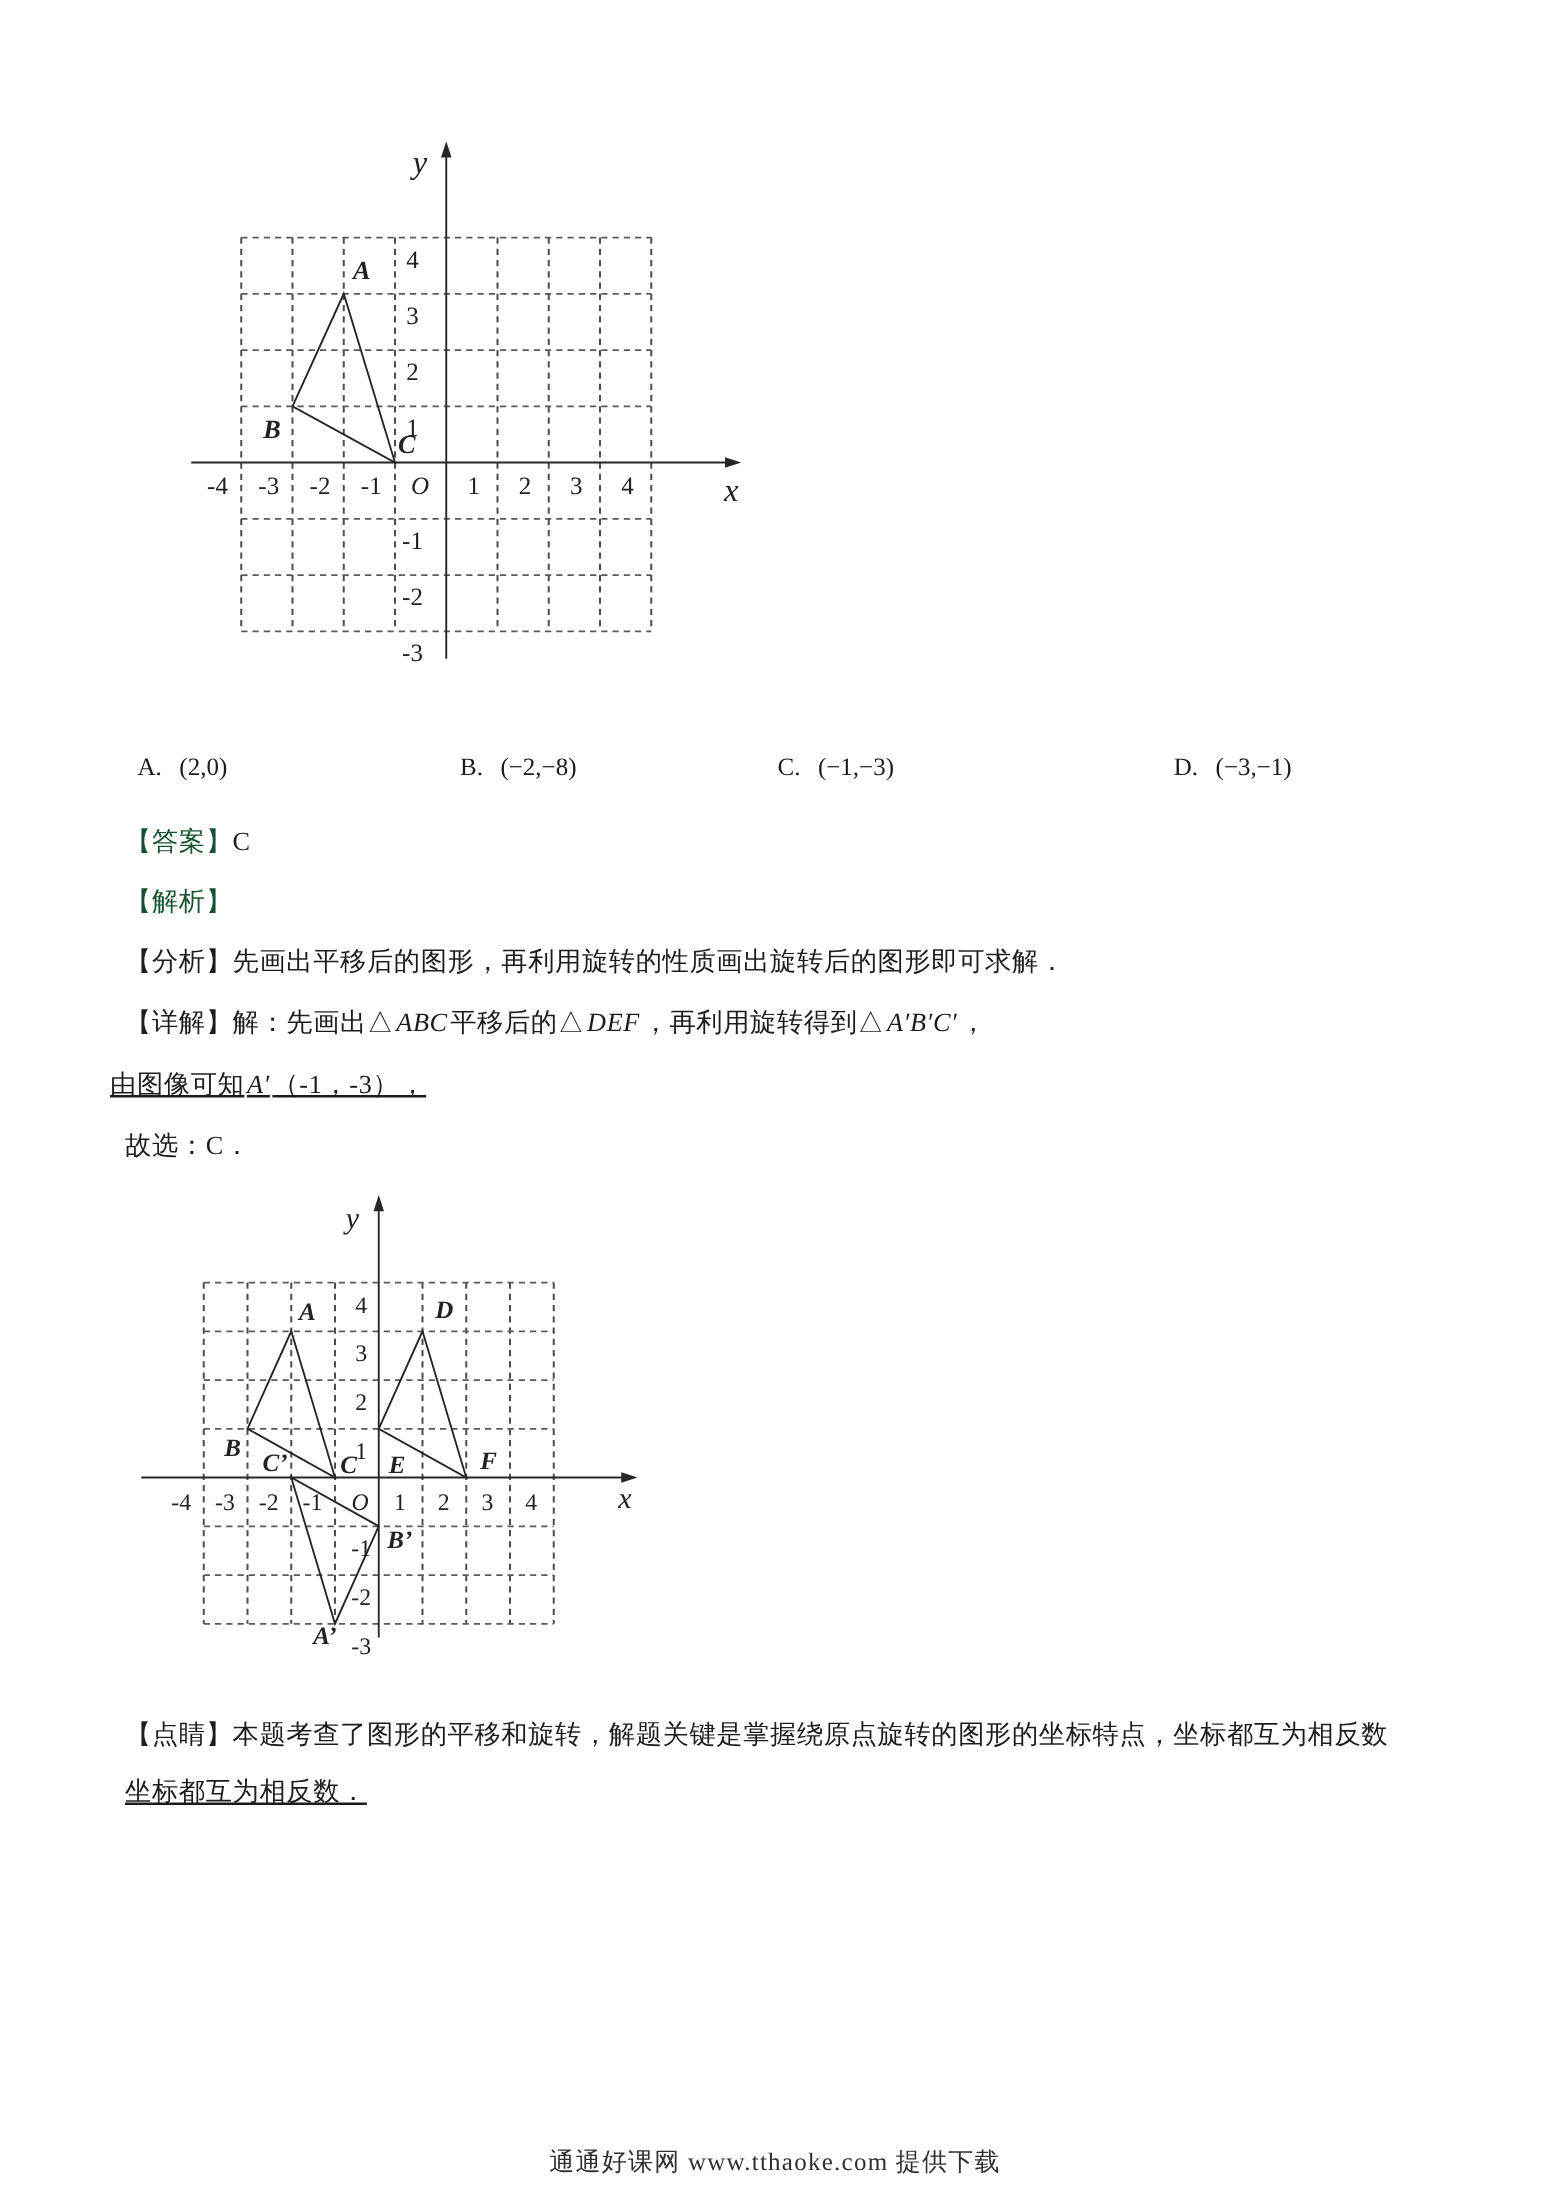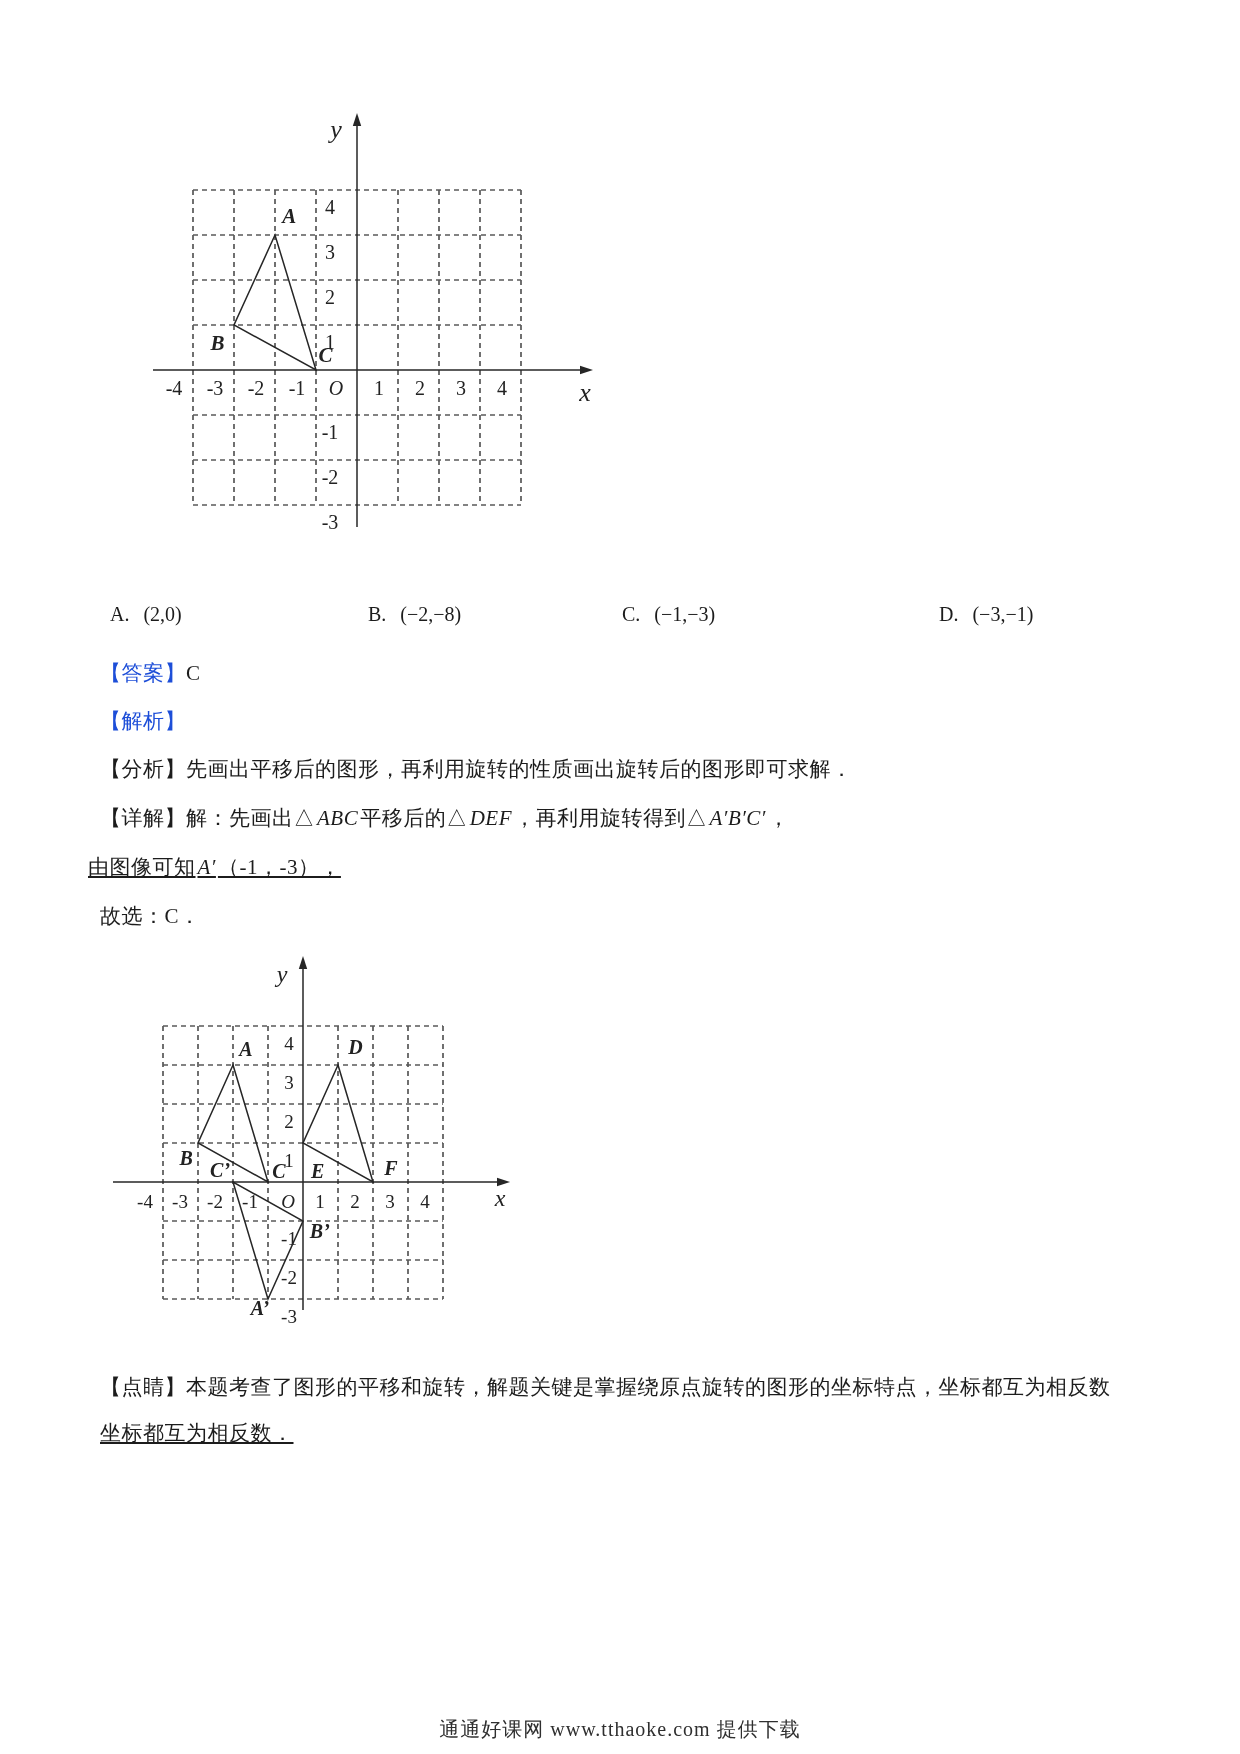--- a/index.html
+++ b/index.html
@@ -15,21 +15,21 @@
   .fig{position:absolute;}
   .txt{
     position:absolute;
     font-size:21px;
     letter-spacing:0.5px;
     white-space:nowrap;
     color:#1c1c1c;
   }
   .opt{position:absolute;font-size:20px;}
   .opt .olabel{margin-right:14px;}
-  .blue{color:#1d4ed8;margin-top:43px;}
+  .blue{color:#14532d;margin-top:43px;}
   .mi{font-style:italic;padding:0 2px;font-family:"Liberation Serif",serif;}
   .footer{
     position:absolute;
     font-size:20px;
     color:#2f2f2f;
     width:100%;
     text-align:center;
     letter-spacing:1px;
   }
 </style>

